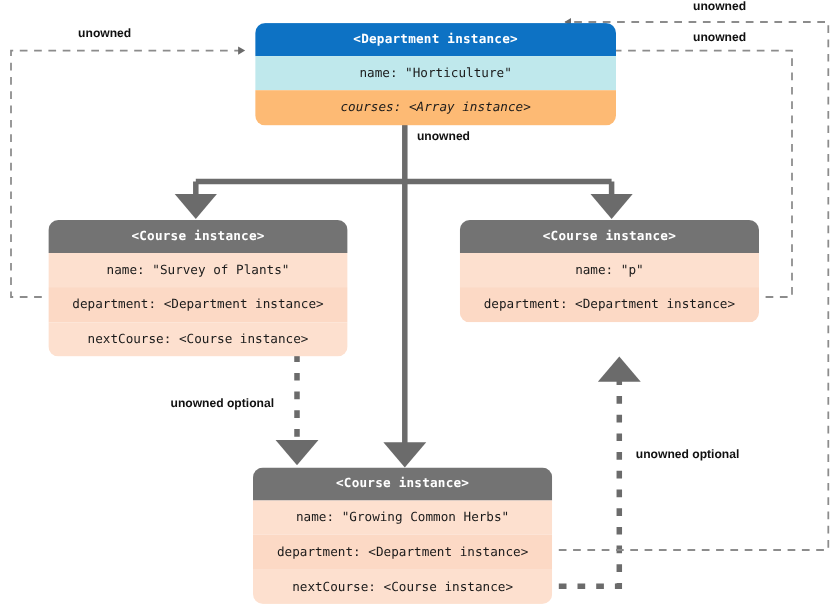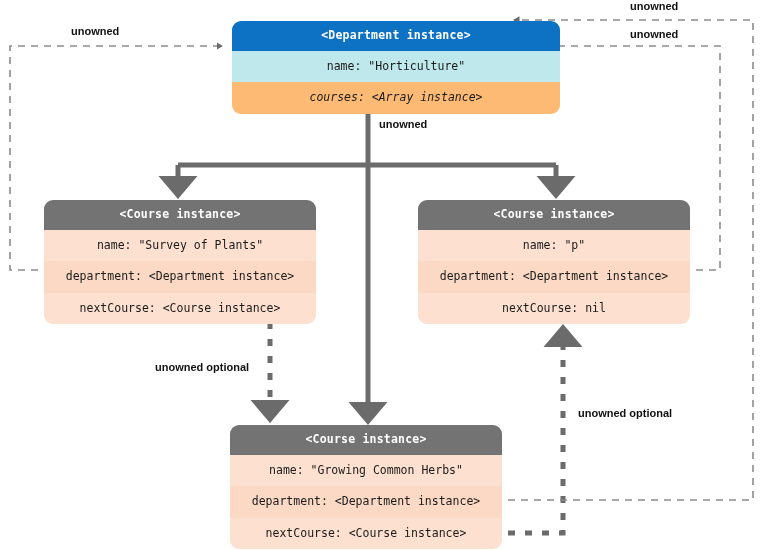--- a/index.html
+++ b/index.html
@@ -119,21 +119,20 @@
     <div class="hdr">&lt;Course instance&gt;</div>
     <div class="row">name: "Survey of Plants"</div>
     <div class="row alt">department: &lt;Department instance&gt;</div>
     <div class="row">nextCourse: &lt;Course instance&gt;</div>
   </div>
 
   <div class="inst course" style="left:418px;top:200px;width:272px;">
     <div class="hdr">&lt;Course instance&gt;</div>
     <div class="row">name: "p"</div>
     <div class="row alt">department: &lt;Department instance&gt;</div>
-    <div class="row">nextCourse: nil</div>
   </div>
 
   <div class="inst course" style="left:230px;top:425px;width:272px;">
     <div class="hdr">&lt;Course instance&gt;</div>
     <div class="row">name: "Growing Common Herbs"</div>
     <div class="row alt">department: &lt;Department instance&gt;</div>
     <div class="row">nextCourse: &lt;Course instance&gt;</div>
   </div>
 
   <div class="elabel" style="left:71px;top:26px;">unowned</div>

